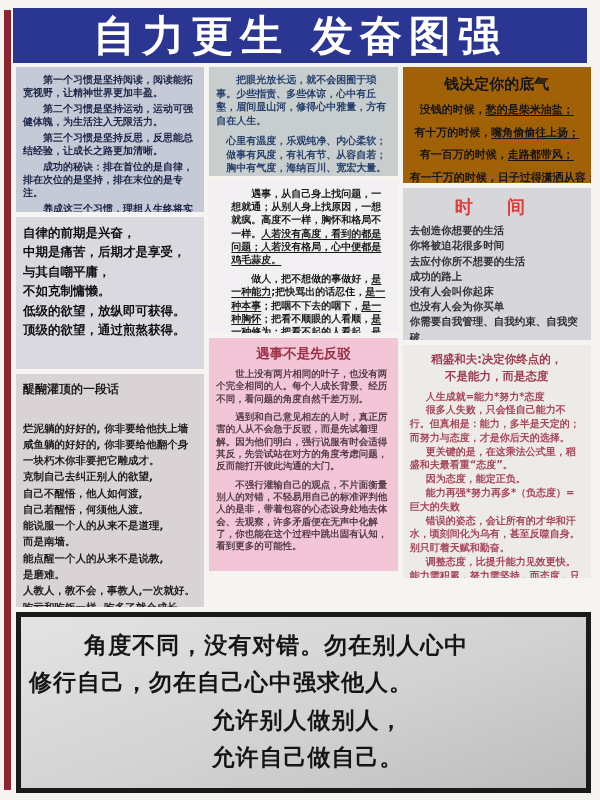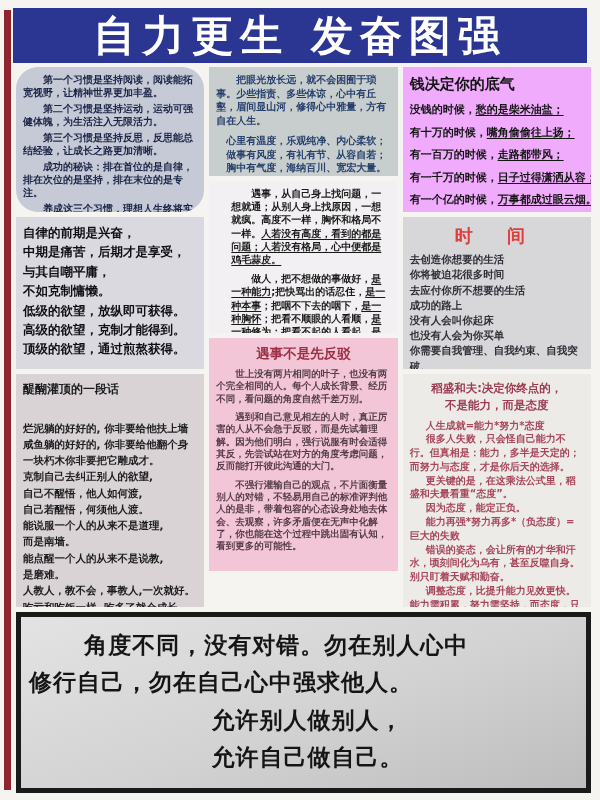--- a/index.html
+++ b/index.html
@@ -13,29 +13,29 @@
             background:#2b3693; color:#ffffff; display:flex; align-items:center; justify-content:center;
             font-size:42px; font-weight:900; letter-spacing:7px; white-space:nowrap; }
 
   .content { position:absolute; left:16px; right:9px; top:67px; height:540px;
              display:flex; gap:5px; }
   .col { flex:1 1 0; display:flex; flex-direction:column; gap:5px; min-width:0; }
 
   .panel { overflow:hidden; padding:6px 7px; }
 
   
-  .habits { height:145px; background:#c6cad7; color:#1c2547; font-size:10px; font-weight:700; line-height:1.3;border-radius:22px; }
+  .habits { height:145px; background:#c6cad7; color:#1c2547; font-size:10px; font-weight:700; line-height:1.3; }
   .hab-para { text-indent:2em; margin-bottom:3px; }
 
   .mindset { height:109px; background:#c8cecd; color:#27406e; font-size:10px; font-weight:700; line-height:1.35; }
   .mindset .p1 { display:block; text-indent:2em; margin-bottom:7px; }
   .mind-line { padding-left:1em; }
   .mindset .p3 { display:block; margin-top:7px; }
 
-  .money { height:145px; background:#f0abfc; color:#141414; font-size:11px; font-weight:700; }
+  .money { height:116px; background:#a16207; color:#141414; font-size:11px; font-weight:700; text-align:center; }
   .money-title { font-size:15px; font-weight:900; margin:2px 0 8px 0; }
   .money-line { margin-bottom:7.5px; white-space:nowrap; }
 
   
   .discipline { height:152px; background:#dbd9e0; color:#0f0f14; font-size:12.5px; font-weight:800; line-height:1.55; }
 
   .encounter { height:152px; background:#f2f0f2; color:#1a1a1a; font-size:10px; font-weight:600; line-height:1.32; }
   .encounter .para { text-indent:2em; margin-bottom:6px;margin-left:15px; }
 
   .time { height:152px; background:#d7d6d8; color:#2f2f38; font-size:10.5px; font-weight:800; line-height:1.45; }
@@ -83,21 +83,20 @@
           <div class="hab-para">成功的秘诀：排在首位的是自律，排在次位的是坚持，排在末位的是专注。</div>
           <div class="hab-para">养成这三个习惯，理想人生终将实现。</div>
         </div>
 
       <div class="panel discipline">
           <div class="disc-line">自律的前期是兴奋，</div>
           <div class="disc-line">中期是痛苦，后期才是享受，</div>
           <div class="disc-line">与其自嘲平庸，</div>
           <div class="disc-line">不如克制慵懒。</div>
           <div class="disc-line">低级的欲望，放纵即可获得。</div>
-          <div class="disc-line">高级的欲望，克制才能得到。</div>
           <div class="disc-line">顶级的欲望，通过煎熬获得。</div>
         </div>
 
       <div class="panel awakening">
         <div class="awk-title">醍醐灌顶的一段话</div>
         <div>
             <div class="awk-line">烂泥躺的好好的, 你非要给他扶上墙</div>
             <div class="awk-line">咸鱼躺的好好的, 你非要给他翻个身</div>
             <div class="awk-line">一块朽木你非要把它雕成才。</div>
             <div class="awk-line">克制自己去纠正别人的欲望,</div>

